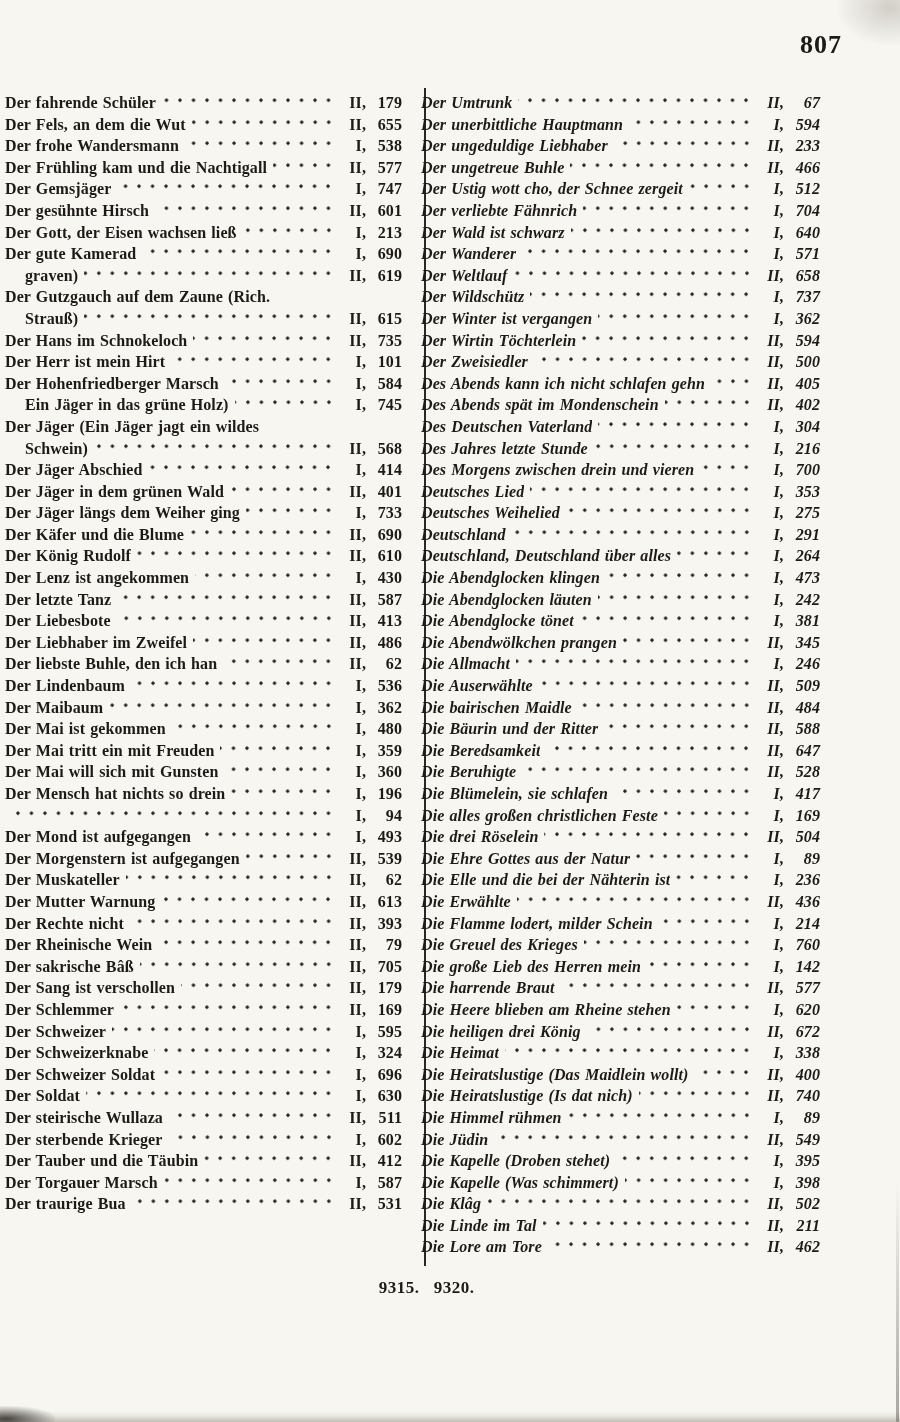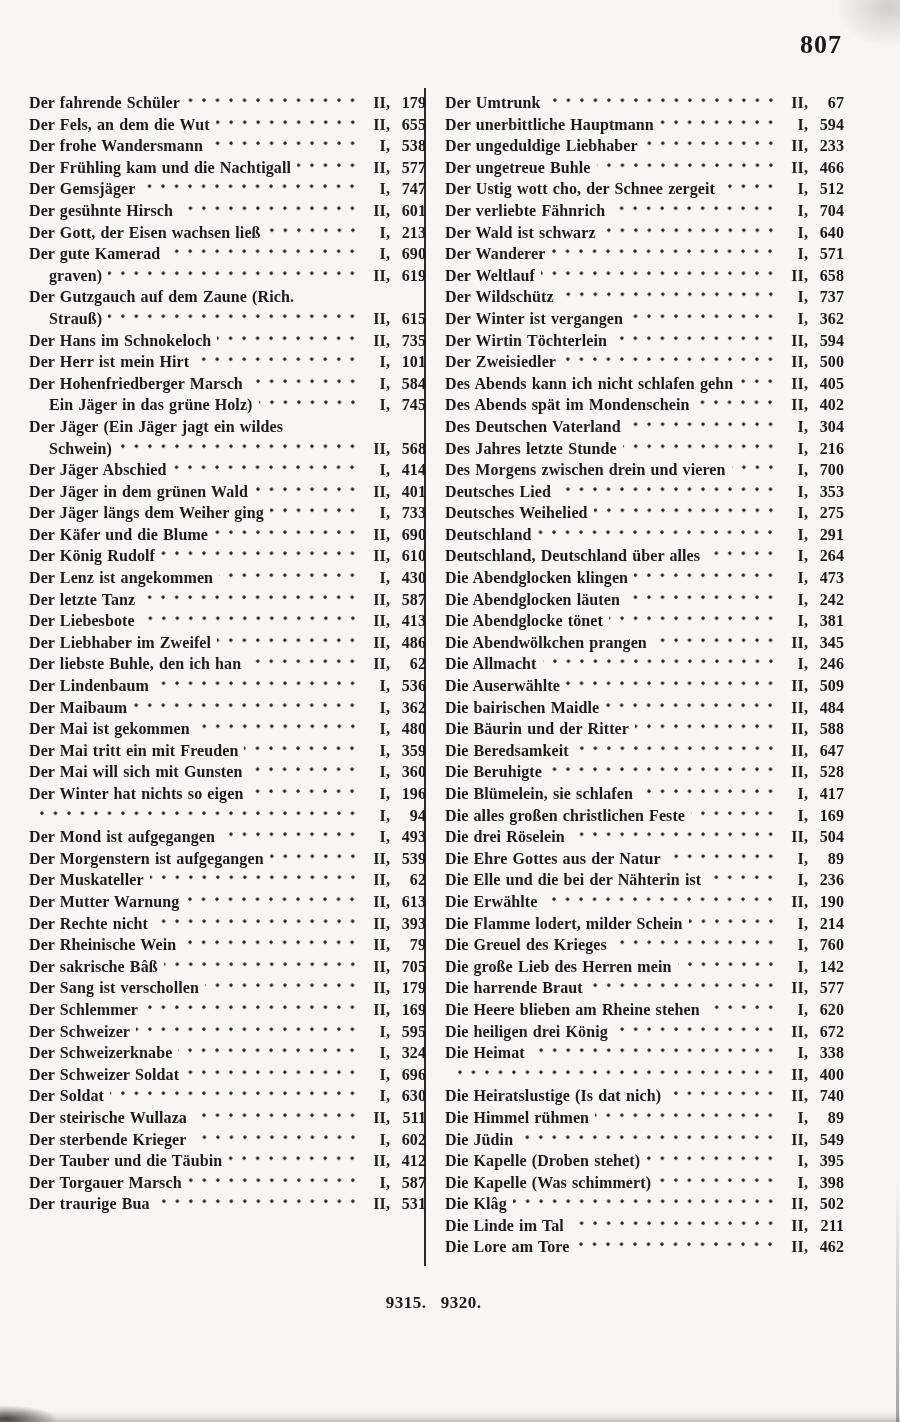--- a/index.html
+++ b/index.html
@@ -14,31 +14,31 @@
     background:#f8f6f1;
     color:#1d1a17;
     overflow:hidden;
     font-weight:bold;
   }
   .page-number {
     position:absolute; top:30px; right:58px;
     font-size:26px; letter-spacing:1px;
   }
   .columns {
-    position:absolute; top:92px; left:29px;
+    position:absolute; top:92px; left:5px;
     display:flex;
   }
   .col { width:397px; }
   .col.right { width:399px; }
   .divider {
     position:absolute; top:88px; left:424px;
     width:1.6px; height:1178px;
     background:#2a2724;
   }
-  .col.right { margin-left:19px; }
+  .col.right { margin-left:19px;font-style:italic; }
   .line {
     display:flex;
     height:21.6px;
     font-size:16px;
     line-height:21.6px;
     white-space:nowrap;
     word-spacing:1px;
     letter-spacing:0.1px;
   }
   .line .title { flex:0 1 auto; overflow:hidden; }
@@ -48,26 +48,25 @@
     margin:0 4px 0 6px;
     background-image:radial-gradient(circle, #221f1c 1.35px, rgba(0,0,0,0) 1.9px);
     background-size:13.5px 21.6px;
     background-position:right 2px bottom 2.6px;
     background-repeat:repeat-x;
   }
   .ref { display:flex; flex:0 0 auto; }
   .ref .vol { display:inline-block; min-width:1.55em; text-align:right; }
   .ref .num { display:inline-block; min-width:2.25em; text-align:right; }
   .footer {
-    position:absolute; top:1278px; left:11px; width:845px;
+    position:absolute; top:1278px; left:4px; width:845px;
     text-align:center;
     font-size:17px;
     white-space:pre;
     letter-spacing:0.5px;
-    margin-top:15px;
   }
   
   .smudge-top-right {
     position:absolute; top:0; right:0; width:70px; height:50px;
     background:radial-gradient(ellipse at 85% 15%, rgba(110,105,96,0.28), rgba(110,105,96,0) 65%);
   }
   .bottom-edge {
     position:absolute; bottom:0; left:0; right:0; height:11px;
     background:linear-gradient(to top, rgba(105,100,92,0.38), rgba(105,100,92,0.10) 55%, rgba(105,100,92,0));
   }
@@ -331,21 +330,21 @@
         </div>
         <div class="line">
           <span class="title">Der Mai will sich mit Gunsten</span>
           <span class="leader"></span>
           <span class="ref">
             <span class="vol">I,</span>
             <span class="num">360</span>
           </span>
         </div>
         <div class="line">
-          <span class="title">Der Winter hat nichts so eigen</span>
+          <span class="title">Der Mensch hat nichts so drein</span>
           <span class="leader"></span>
           <span class="ref">
             <span class="vol">I,</span>
             <span class="num">196</span>
           </span>
         </div>
         <div class="line">
           <span class="leader"></span>
           <span class="ref">
             <span class="vol">I,</span>
@@ -792,21 +791,21 @@
           <span class="ref">
             <span class="vol">I,</span>
             <span class="num">236</span>
           </span>
         </div>
         <div class="line">
           <span class="title">Die Erwählte</span>
           <span class="leader"></span>
           <span class="ref">
             <span class="vol">II,</span>
-            <span class="num">190</span>
+            <span class="num">436</span>
           </span>
         </div>
         <div class="line">
           <span class="title">Die Flamme lodert, milder Schein</span>
           <span class="leader"></span>
           <span class="ref">
             <span class="vol">I,</span>
             <span class="num">214</span>
           </span>
         </div>
@@ -852,20 +851,21 @@
         </div>
         <div class="line">
           <span class="title">Die Heimat</span>
           <span class="leader"></span>
           <span class="ref">
             <span class="vol">I,</span>
             <span class="num">338</span>
           </span>
         </div>
         <div class="line">
+          <span class="title">Die Heiratslustige (Das Maidlein wollt)</span>
           <span class="leader"></span>
           <span class="ref">
             <span class="vol">II,</span>
             <span class="num">400</span>
           </span>
         </div>
         <div class="line">
           <span class="title">Die Heiratslustige (Is dat nich)</span>
           <span class="leader"></span>
           <span class="ref">

